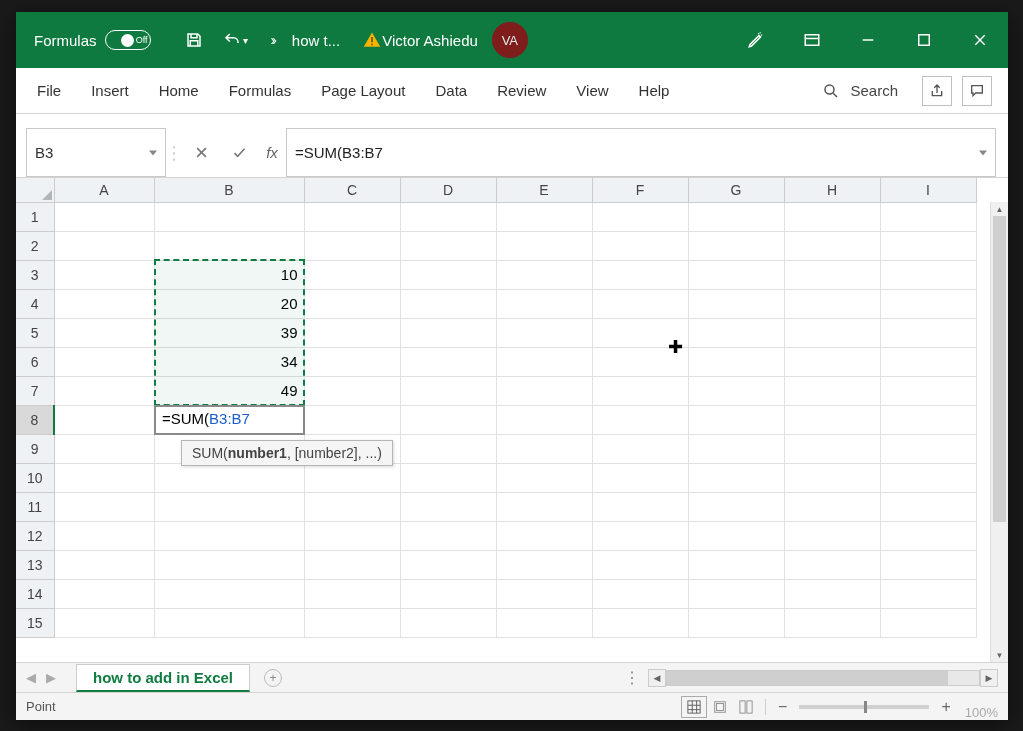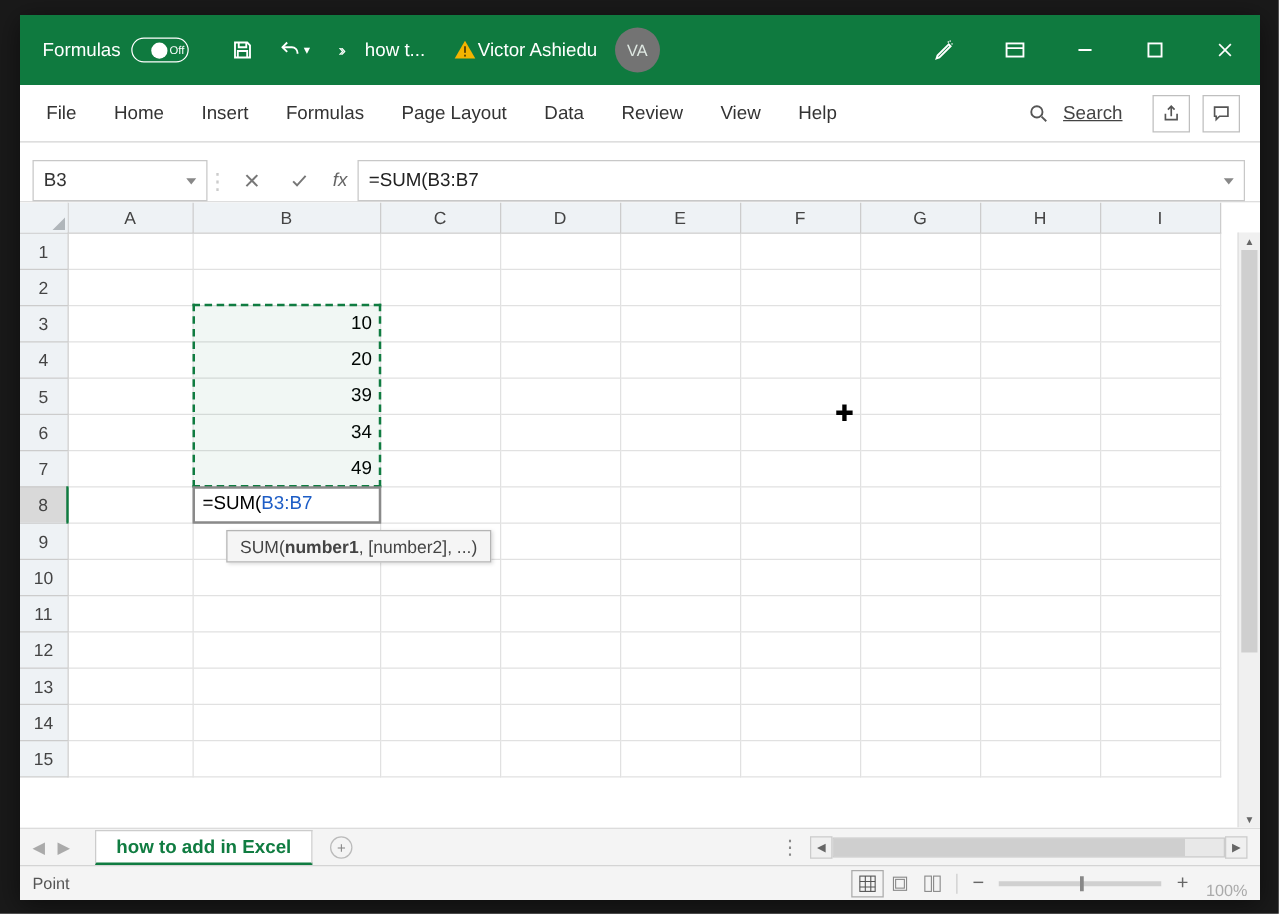--- a/index.html
+++ b/index.html
@@ -12,34 +12,34 @@
     .autosave-toggle .knob { width: 13px; height: 13px; border-radius: 50%; background: #fff; }
     .title-icons { display: flex; align-items: center; margin-left: 22px; gap: 0; }
     .title-icon { width: 42px; height: 56px; display: flex; align-items: center; justify-content: center; color:#fff; }
     .title-icon svg { width: 18px; height: 18px; }
     .undo-area { display:flex; align-items:center; }
     .dropdown-caret { font-size: 10px; margin-left: 2px; }
     .more-chevron { font-size: 14px; letter-spacing: -3px; margin: 0 14px; }
     .doc-name { font-size: 15px; margin-left: 4px; }
     .warn-ico { margin-left: 22px; width:20px; height:18px; }
     .user-name { font-size: 15px; }
-    .avatar { width: 36px; height: 36px; border-radius: 50%; background: #737373; color: #dfe8e2; display: flex; align-items: center; justify-content: center; font-size: 13px; margin-left: 14px; text-align: center; }
+    .avatar { width: 36px; height: 36px; border-radius: 50%; background: #7f1d1d; color: #dfe8e2; display: flex; align-items: center; justify-content: center; font-size: 13px; margin-left: 14px; text-align: center; }
     .title-right { margin-left: auto; display: flex; }
     .title-right .title-icon { width: 56px; }
     .title-right .title-icon:last-child svg { width: 16px; }
     
     .ribbon { height: 46px; background: #fff; border-bottom: 1px solid #d4d4d4; display: flex; align-items: center; padding: 0 6px; }
     .tab { padding: 0 15px; height: 46px; display: flex; align-items: center; font-size: 15px; color: #333; }
     .ribbon-right { margin-left: auto; display: flex; align-items: center; gap: 10px; padding-right: 10px; }
-    .search-area { display: flex; align-items: center; gap: 10px; padding: 0 14px; font-size: 15px; color:#444;text-decoration:underline;}
+    .search-area { display: flex; align-items: center; gap: 10px; padding: 0 14px; font-size: 15px; color:#444;}
     .search-area svg { width: 18px; height: 18px; }
     .ribbon-btn { width: 30px; height: 30px; border: 1px solid #bfbfbf; display: flex; align-items: center; justify-content: center; }
     .ribbon-btn svg { width: 16px; height: 16px; }
     
-    .formula-bar { height: 34px; border-bottom: 1px solid #d4d4d4; display: flex; align-items: stretch; margin-top: 14px; }
+    .formula-bar { height: 50px; border-bottom: 1px solid #d4d4d4; display: flex; align-items: stretch; margin-top: 14px; }
     .name-box { width: 140px; border: 1px solid #c8c8c8; margin-left: 10px; display: flex; align-items: center; padding: 0 8px; font-size: 15px; color:#333; position:relative; }
     .name-box::after { content: ""; position:absolute; right:8px; top:50%; border-left:4px solid transparent; border-right:4px solid transparent; border-top:5px solid #888; transform:translateY(-50%); }
     .fb-sep { width: 16px; display:flex; align-items:center; justify-content:center; color:#ccc; font-size:18px; }
     .fb-btn { width: 38px; display: flex; align-items: center; justify-content: center; color:#777; }
     .fb-btn svg { width: 15px; height: 15px; }
     .fx-label { width: 28px; display:flex; align-items:center; justify-content:center; font-style: italic; font-size: 15px; color:#666; }
     .formula-input { flex: 1; border: 1px solid #c8c8c8; margin-right: 12px; padding: 0 8px; font-size: 15px; display:flex; align-items:center; position:relative; color:#222; }
     .formula-input::after { content:""; position:absolute; right:8px; top:50%; border-left:4px solid transparent; border-right:4px solid transparent; border-top:5px solid #888; transform:translateY(-50%); }
     
     .grid-area { flex: 1; position: relative; overflow: hidden; background:#fff; }
@@ -148,22 +148,22 @@
         <svg viewBox="0 0 24 24" stroke="#fff" stroke-width="2">
             <line x1="5" y1="5" x2="19" y2="19"></line>
             <line x1="19" y1="5" x2="5" y2="19"></line>
           </svg>
       </div>
     </div>
   </div>
 
   <div class="ribbon">
     <div class="tab">File</div>
+    <div class="tab">Insert</div>
     <div class="tab">Home</div>
-    <div class="tab">Insert</div>
     <div class="tab">Formulas</div>
     <div class="tab">Page Layout</div>
     <div class="tab">Data</div>
     <div class="tab">Review</div>
     <div class="tab">View</div>
     <div class="tab">Help</div>
     <div class="ribbon-right">
       <div class="search-area">
         <svg viewBox="0 0 24 24" fill="none" stroke="#555" stroke-width="2">
             <circle cx="10" cy="10" r="6"></circle>

